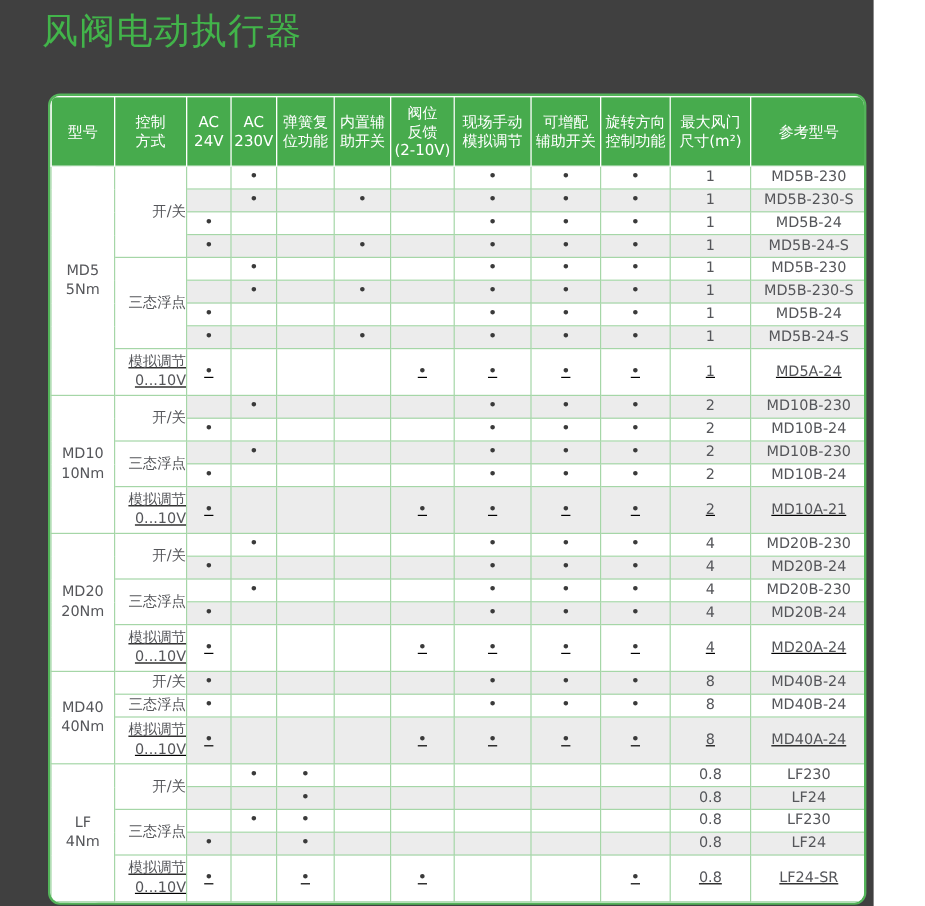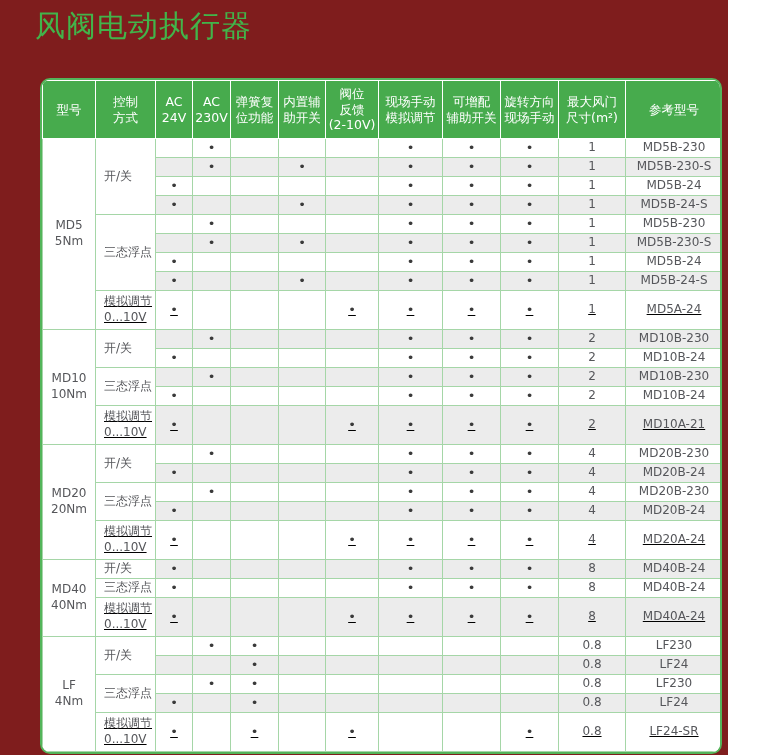--- a/index.html
+++ b/index.html
@@ -1,17 +1,17 @@
 <!DOCTYPE html>
 <html><head>
 <meta charset="utf-8">
 <style>
   html,body{margin:0;padding:0;background:#ffffff;}
   body{width:771px;height:755px;font-family:"DejaVu Sans","Liberation Sans",sans-serif;}
-  .page{position:relative;width:728px;height:755px;background:#7f1d1d;overflow:hidden;}
+  .page{position:relative;width:728px;height:755px;background:#404040;overflow:hidden;}
   .title{
     position:absolute;left:35px;top:6px;margin:0;
     font-size:30px;font-weight:500;letter-spacing:1px;
     color:#42b44a;
   }
   .table-wrap{
     position:absolute;left:40px;top:78px;width:682px;
     border:2px solid #54b45a;border-radius:10px;overflow:hidden;
     box-sizing:border-box;background:#fff;
   }
@@ -25,21 +25,21 @@
   tbody td{
     border:1px solid #a5d6a7;font-size:12px;color:#55565a;
     text-align:center;vertical-align:middle;padding:0;
     white-space:pre-line;line-height:1.3;
   }
   tr.h1r{height:19px;}
   tr.tall{height:39px;text-decoration:underline;}
   tr.gray td{background:#ececec;}
   tr.white td{background:#ffffff;}
   tbody td.model{background:#ffffff;color:#55565a;border-radius:17px;}
-  tbody td.mode{background:#ffffff;text-align:left;padding-left:8px;color:#55565a;}
+  tbody td.mode{background:#ffffff;text-align:right;padding-left:8px;color:#55565a;}
   tbody td.dot{font-size:13px;color:#3a3a3a;}
   tbody td.val{color:#55565a;}
 </style>
 </head>
 <body>
 
 <div class="page">
   <h1 class="title">风阀电动执行器</h1>
 
   <div class="table-wrap">
@@ -72,21 +72,21 @@
             <th>内置辅
 助开关</th>
             <th>阀位
 反馈
 (2-10V)</th>
             <th>现场手动
 模拟调节</th>
             <th>可增配
 辅助开关</th>
             <th>旋转方向
-现场手动</th>
+控制功能</th>
             <th>最大风门
 尺寸(m²)</th>
             <th>参考型号</th>
           </tr>
       </thead>
       <tbody id="table-body">
           <tr class="white h1r">
             <td rowspan="9" class="model">MD5
 5Nm</td>
             <td rowspan="4" class="mode">开/关</td>

